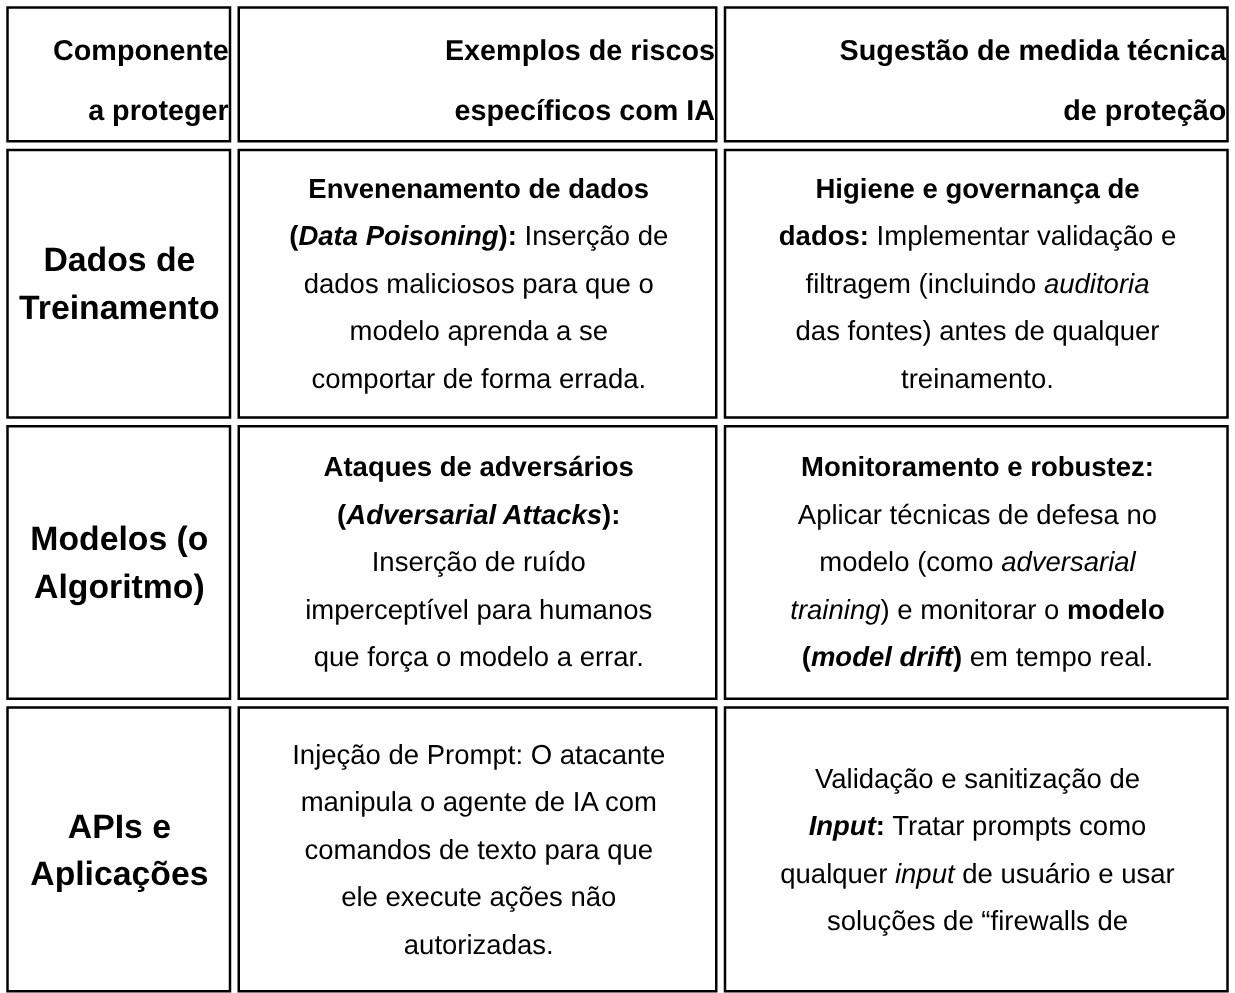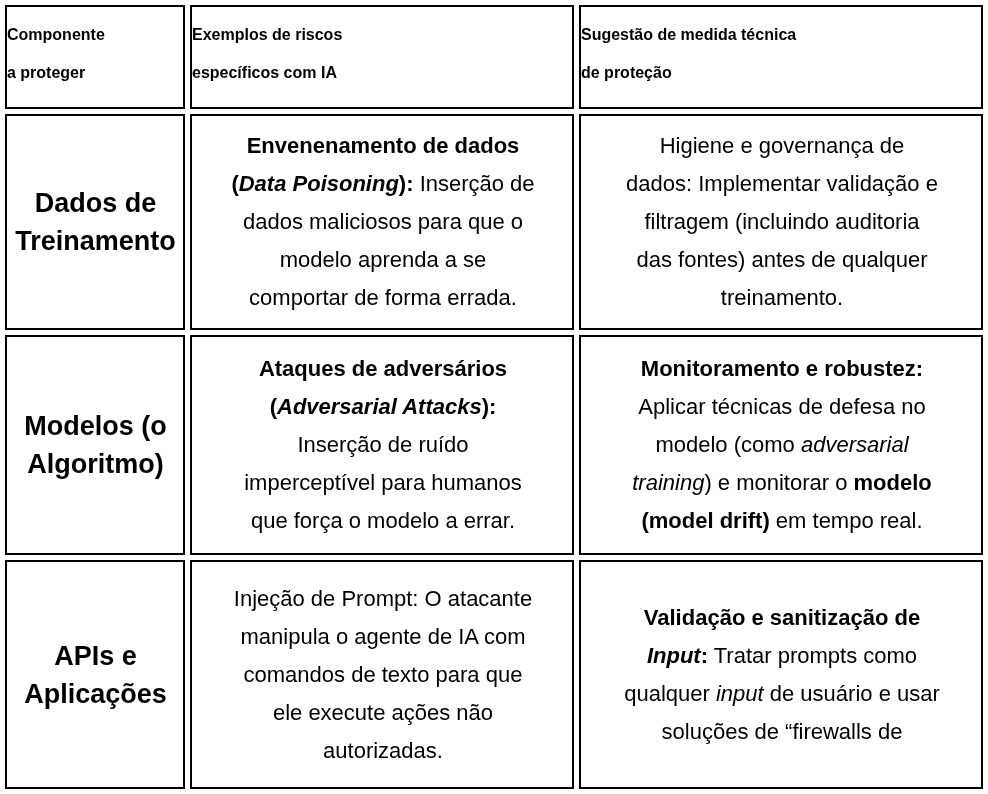--- a/index.html
+++ b/index.html
@@ -16,24 +16,24 @@
     table-layout: fixed;
     background: #ffffff;
   }
   th, td {
     border: 2px solid #000000;
     background: #ffffff;
     overflow: hidden;
     white-space: pre-wrap;
   }
   th {
-    font-size: 16px;
+    font-size: 23px;
     font-weight: 700;
-    line-height: 38px;
-    text-align: left;
+    line-height: 48px;
+    text-align: right;
     vertical-align: top;
     padding-top: 9px;
   }
   td {
     font-size: 22px;
     line-height: 38px;
     vertical-align: middle;
     text-align: center;
     padding: 0 3px 0 5px;
   }
@@ -64,47 +64,47 @@
   </thead>
   <tbody>
     <tr style="height:216px;">
       <td class="component-cell">Dados de
 Treinamento</td>
       <td><span style="font-weight: 700;">Envenenamento de dados
 (</span><span style="font-weight: 700; font-style: italic;">Data Poisoning</span><span style="font-weight: 700;">): </span><span>Inserção de
 dados maliciosos para que o
 modelo aprenda a se
 comportar de forma errada.</span></td>
-      <td><span style="font-weight: 400;">Higiene e governança de
+      <td><span style="font-weight: 700;">Higiene e governança de
 dados:</span><span> Implementar validação e
-filtragem (incluindo </span><span style="">auditoria</span><span>
+filtragem (incluindo </span><span style="font-style: italic;">auditoria</span><span>
 das fontes) antes de qualquer
 treinamento.</span></td>
     </tr>
     <tr style="height:220px;">
       <td class="component-cell">Modelos (o
 Algoritmo)</td>
       <td><span style="font-weight: 700;">Ataques de adversários
 (</span><span style="font-weight: 700; font-style: italic;">Adversarial Attacks</span><span style="font-weight: 700;">):</span><span>
 Inserção de ruído
 imperceptível para humanos
 que força o modelo a errar.</span></td>
       <td><span style="font-weight: 700;">Monitoramento e robustez:</span><span>
 Aplicar técnicas de defesa no
 modelo (como </span><span style="font-style: italic;">adversarial
 training</span><span>) e monitorar o </span><span style="font-weight: 700;">modelo
-(</span><span style="font-weight: 700; ">model drift</span><span style="font-weight: 700;">)</span><span> em tempo real.</span></td>
+(</span><span style="font-weight: 700; font-style: italic;">model drift</span><span style="font-weight: 700;">)</span><span> em tempo real.</span></td>
     </tr>
     <tr style="height:229px;">
       <td class="component-cell">APIs e
 Aplicações</td>
       <td><span style="font-weight: 400;">Injeção de Prompt:</span><span> O atacante
 manipula o agente de IA com
 comandos de texto para que
 ele execute ações não
 autorizadas.</span></td>
-      <td><span style="font-weight: 700;">Validação e sanitização de
+      <td><span style="font-weight: 400;">Validação e sanitização de
 </span><span style="font-weight: 700; font-style: italic;">Input</span><span style="font-weight: 700;">:</span><span> Tratar </span><span style="">prompts</span><span> como
 qualquer </span><span style="font-style: italic;">input</span><span> de usuário e usar
 soluções de “firewalls de</span></td>
     </tr>
   </tbody>
 </table>
 
 </body></html>

